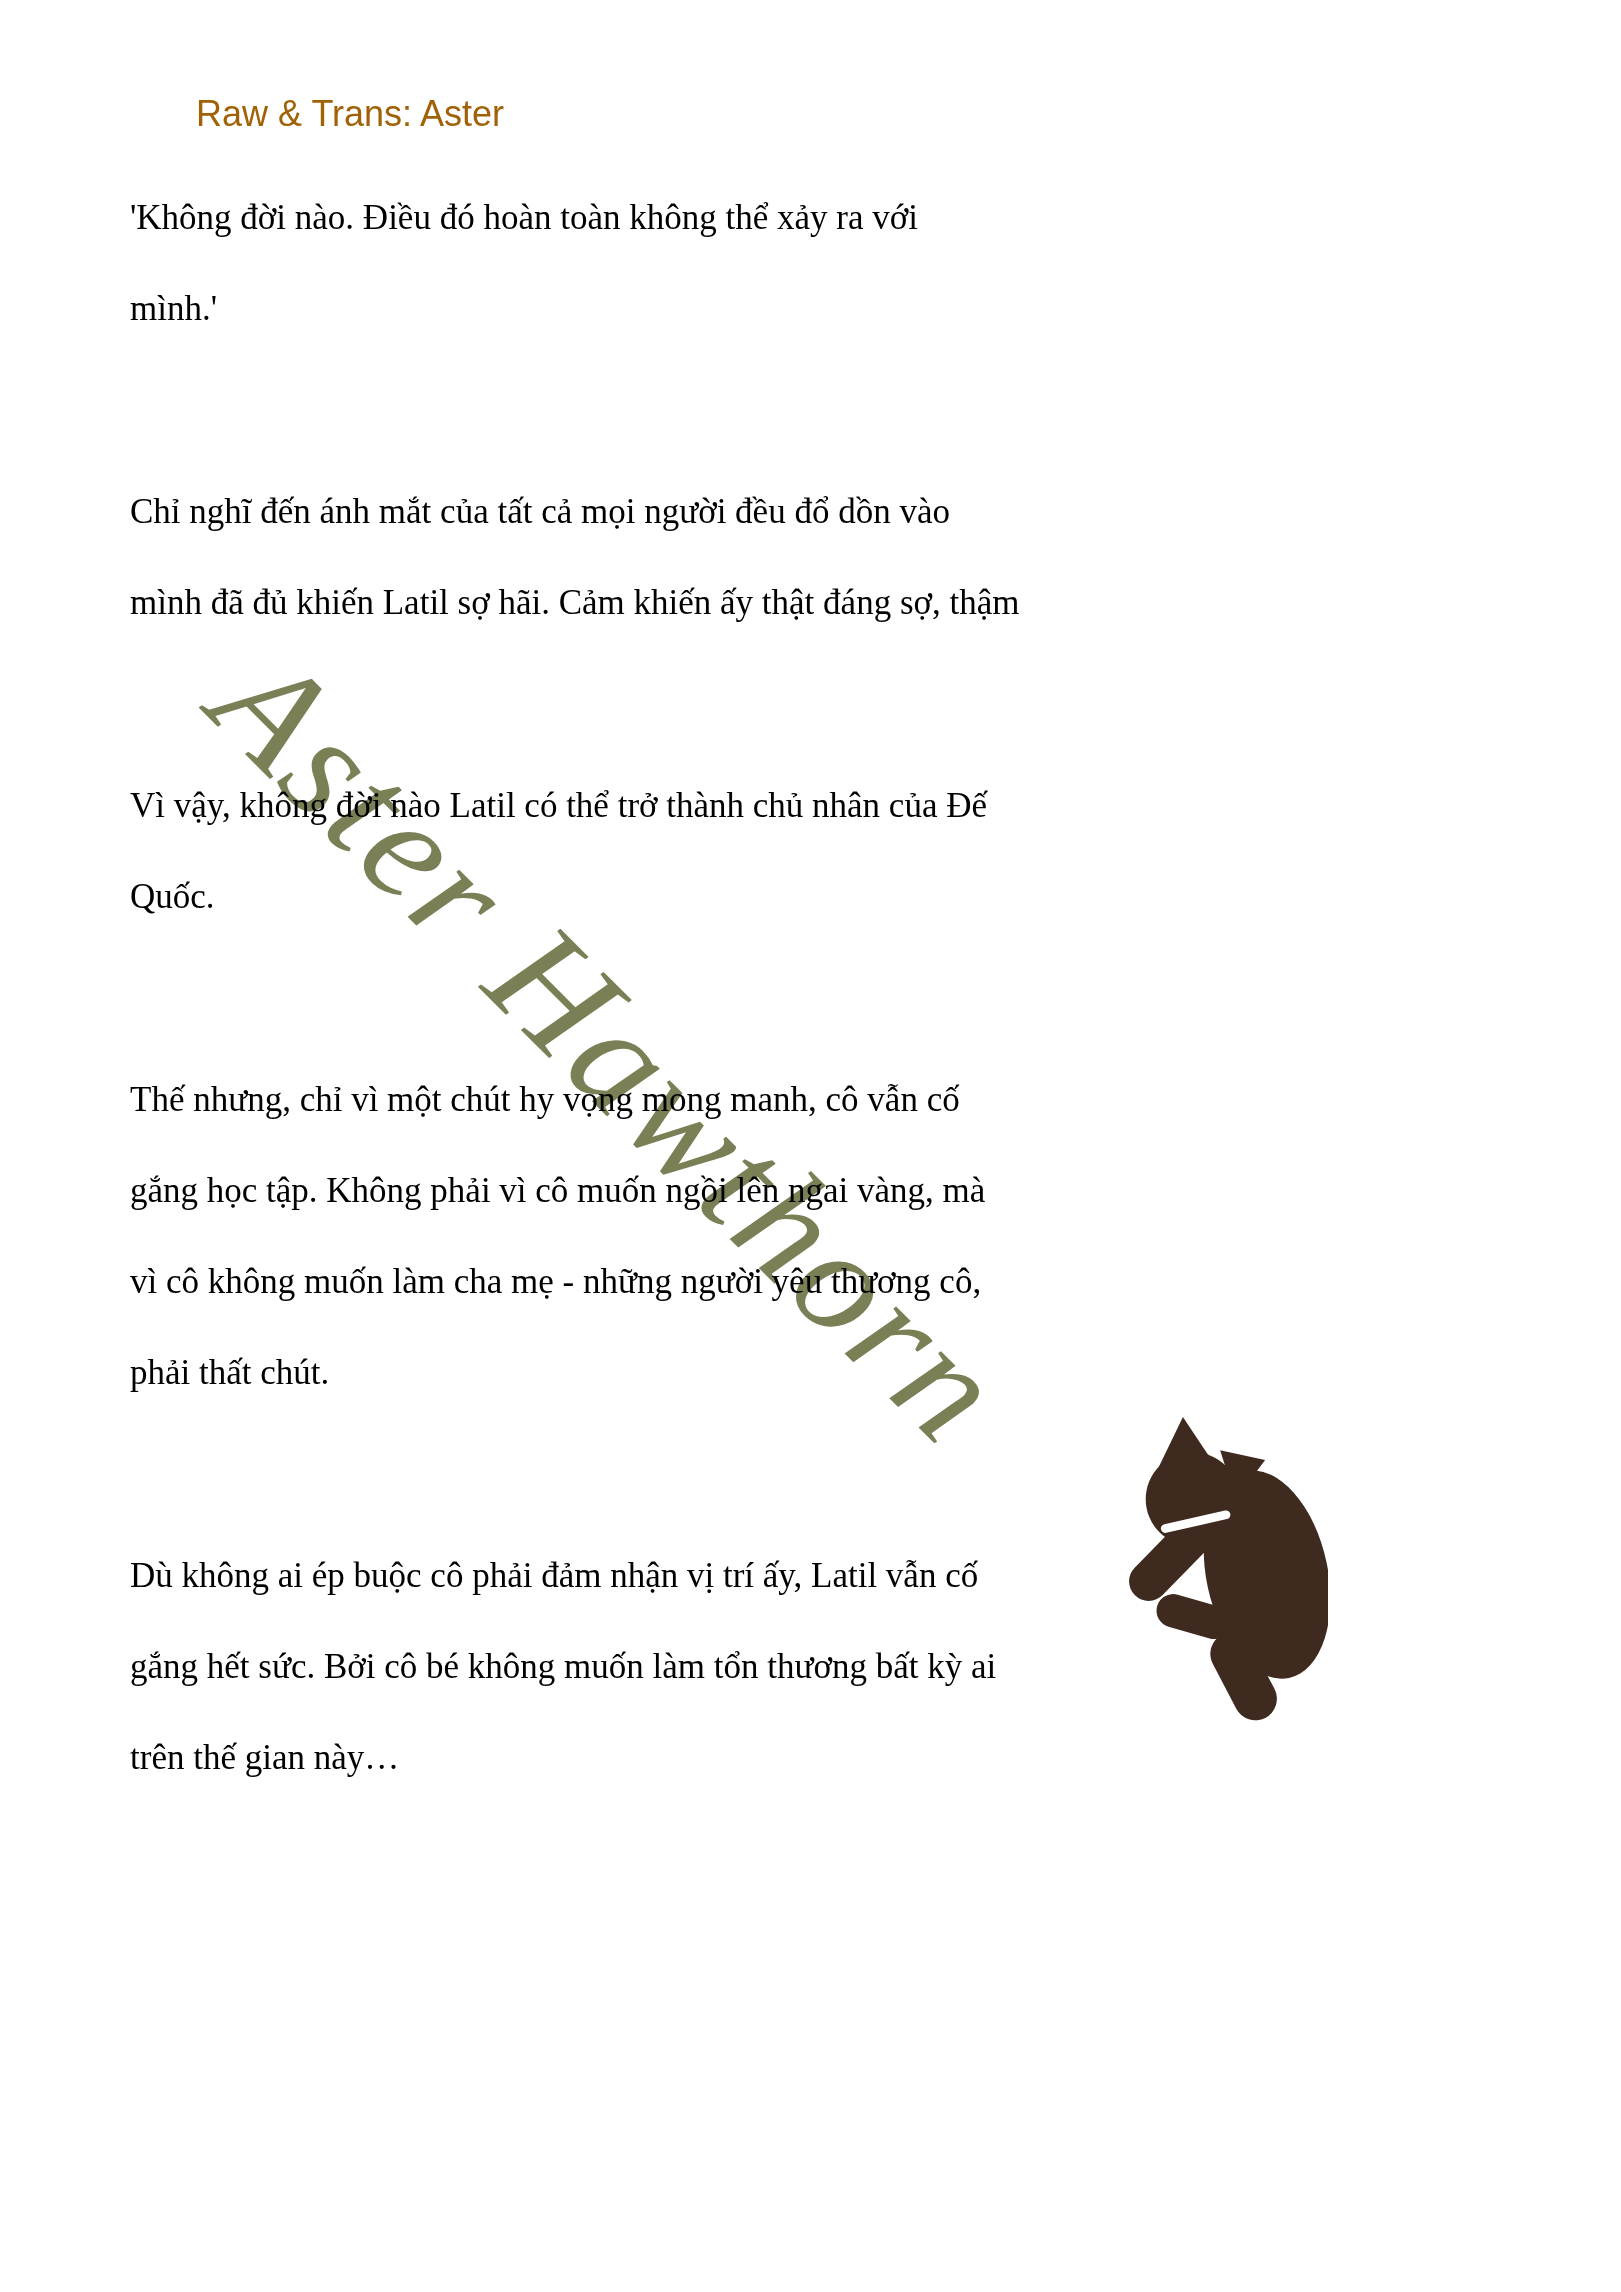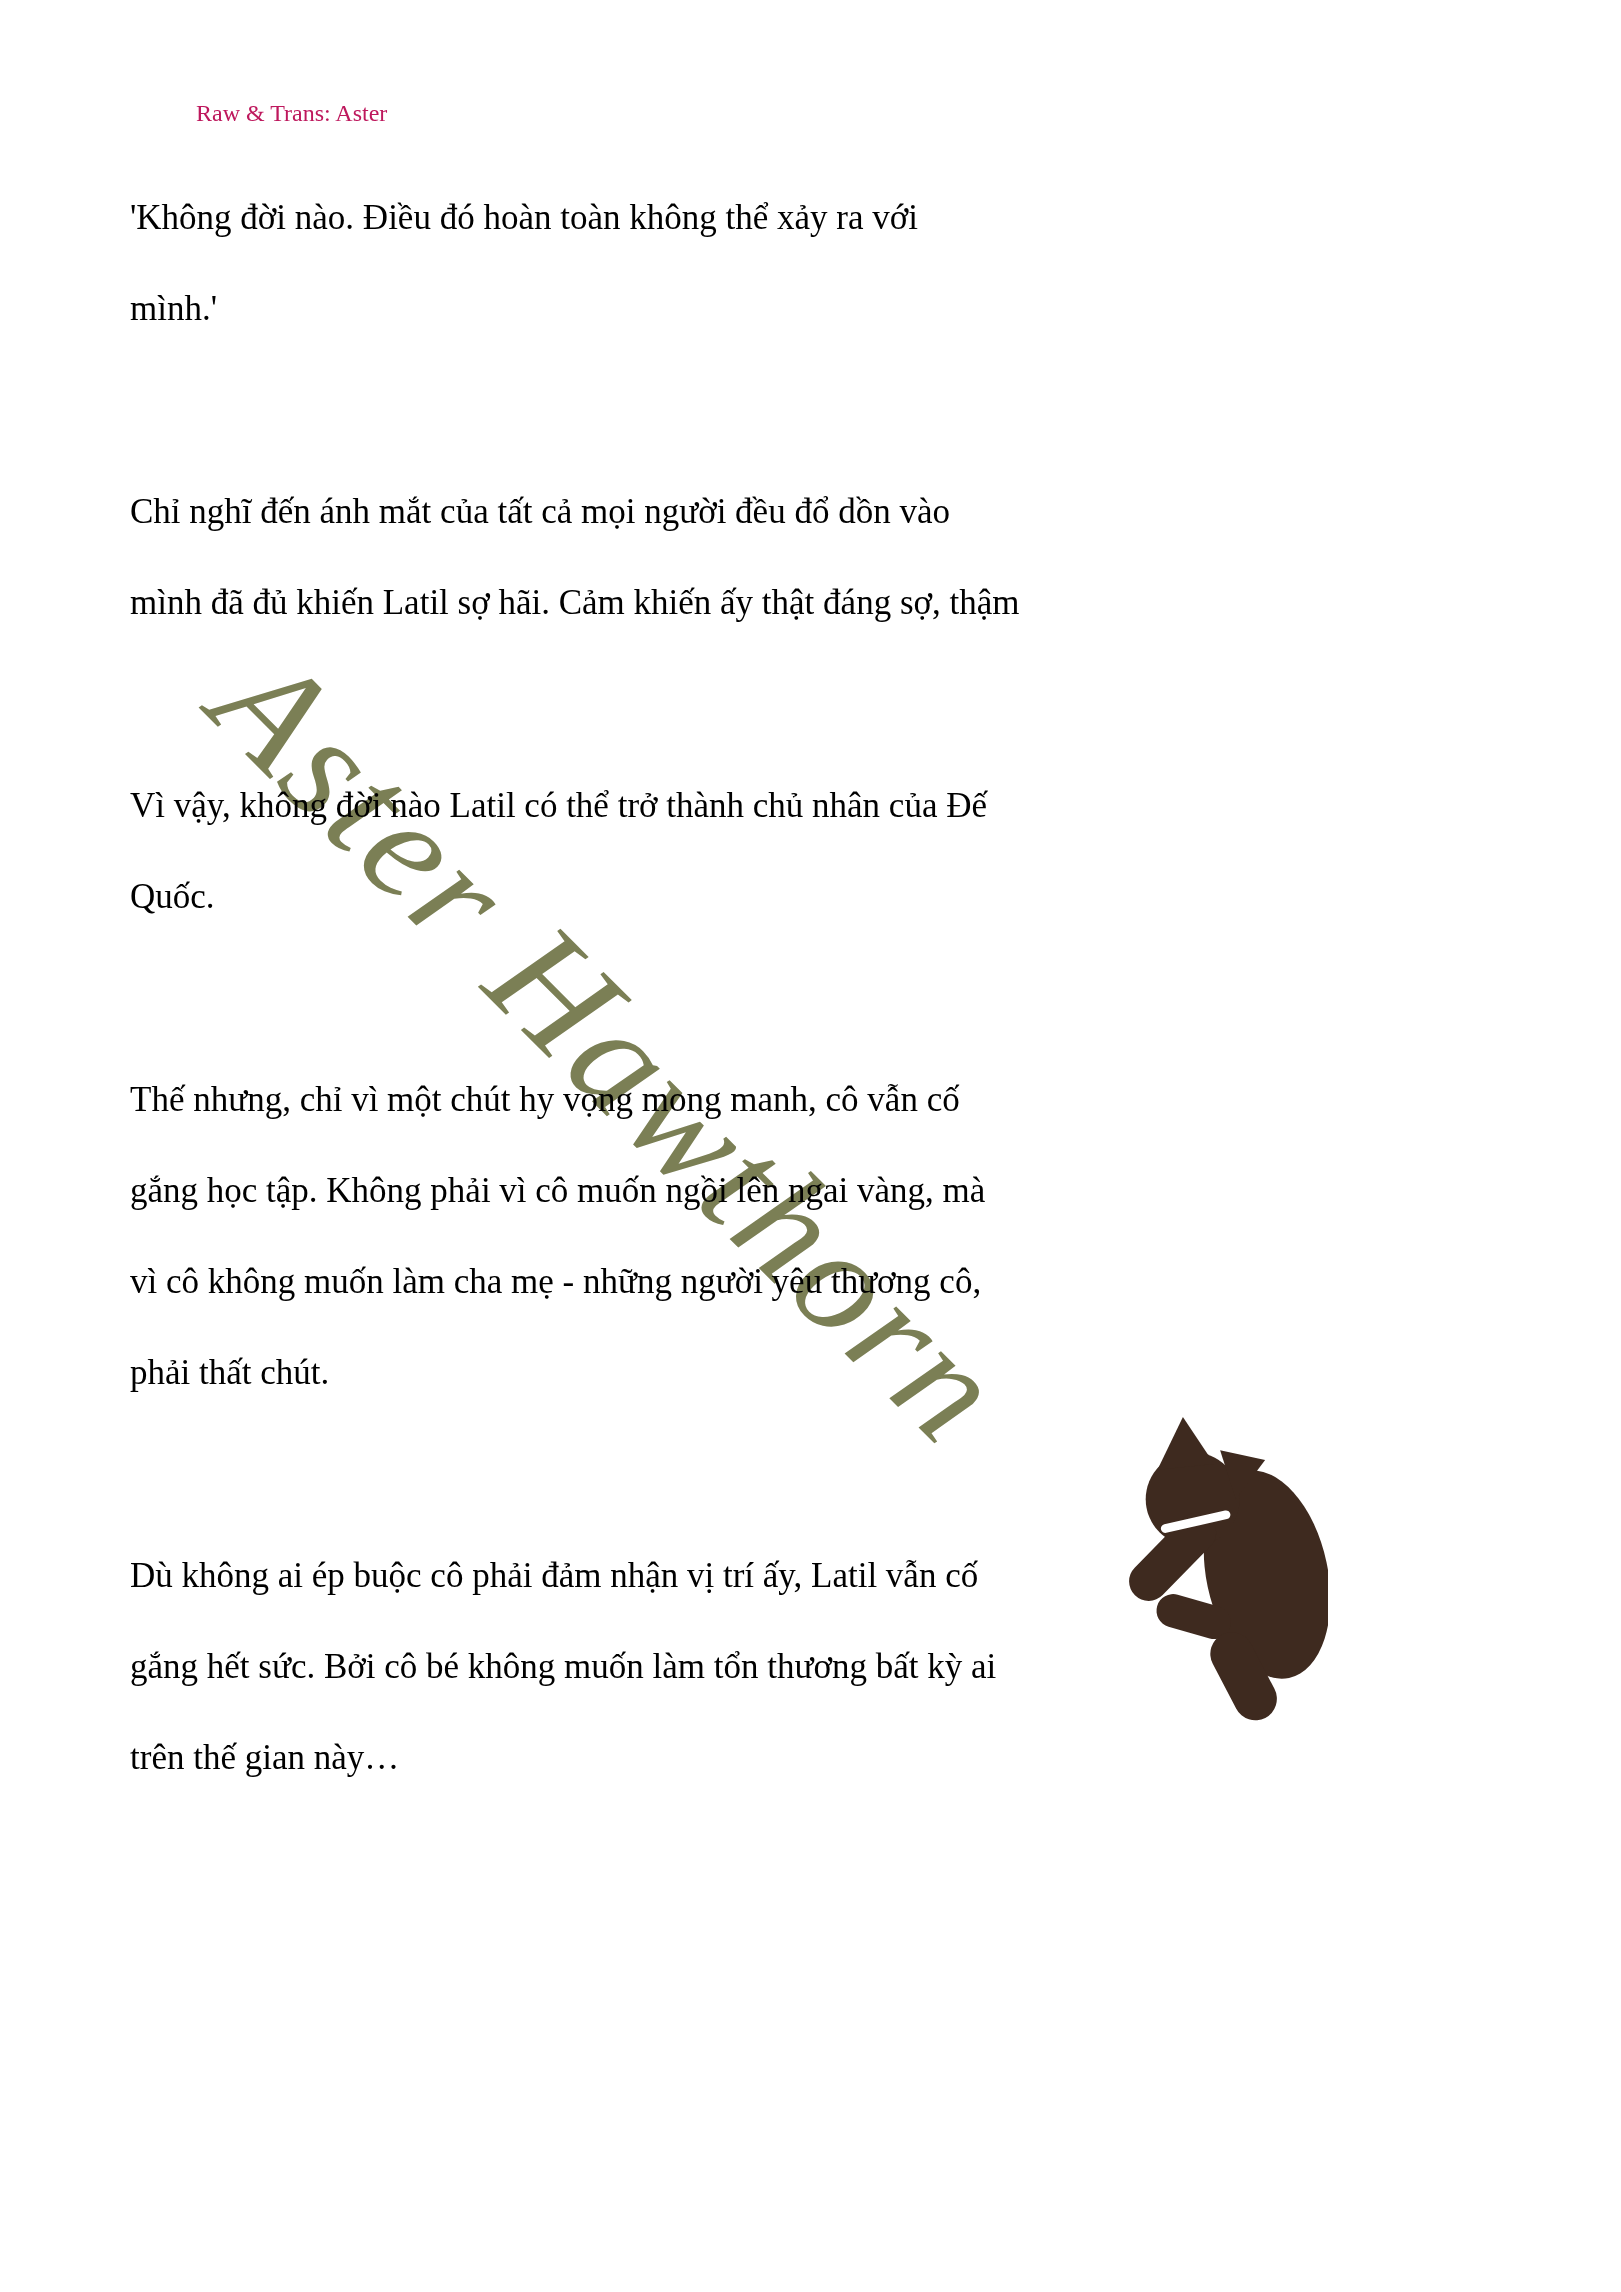--- a/index.html
+++ b/index.html
@@ -13,24 +13,24 @@
     height: 2293px;
     background: #ffffff;
     overflow: hidden;
     font-family: "Liberation Serif", serif;
     color: var(--text, #000000);
   }
   .doc-header {
     position: absolute;
     left: 196px;
     top: 93px;
-    font-family: Liberation Serif, serif;
-    font-size: 24px;
+    font-family: Liberation Sans, sans-serif;
+    font-size: 36px;
     line-height: 41px;
-    color: #be185d;
+    color: #a16207;
     z-index: 2;
     white-space: nowrap;
   }
   .watermark {
     position: absolute;
     left: 302px;
     top: 616px;
     transform: rotate(45deg);
     transform-origin: 0 0;
     font-family: "Liberation Serif", serif;

